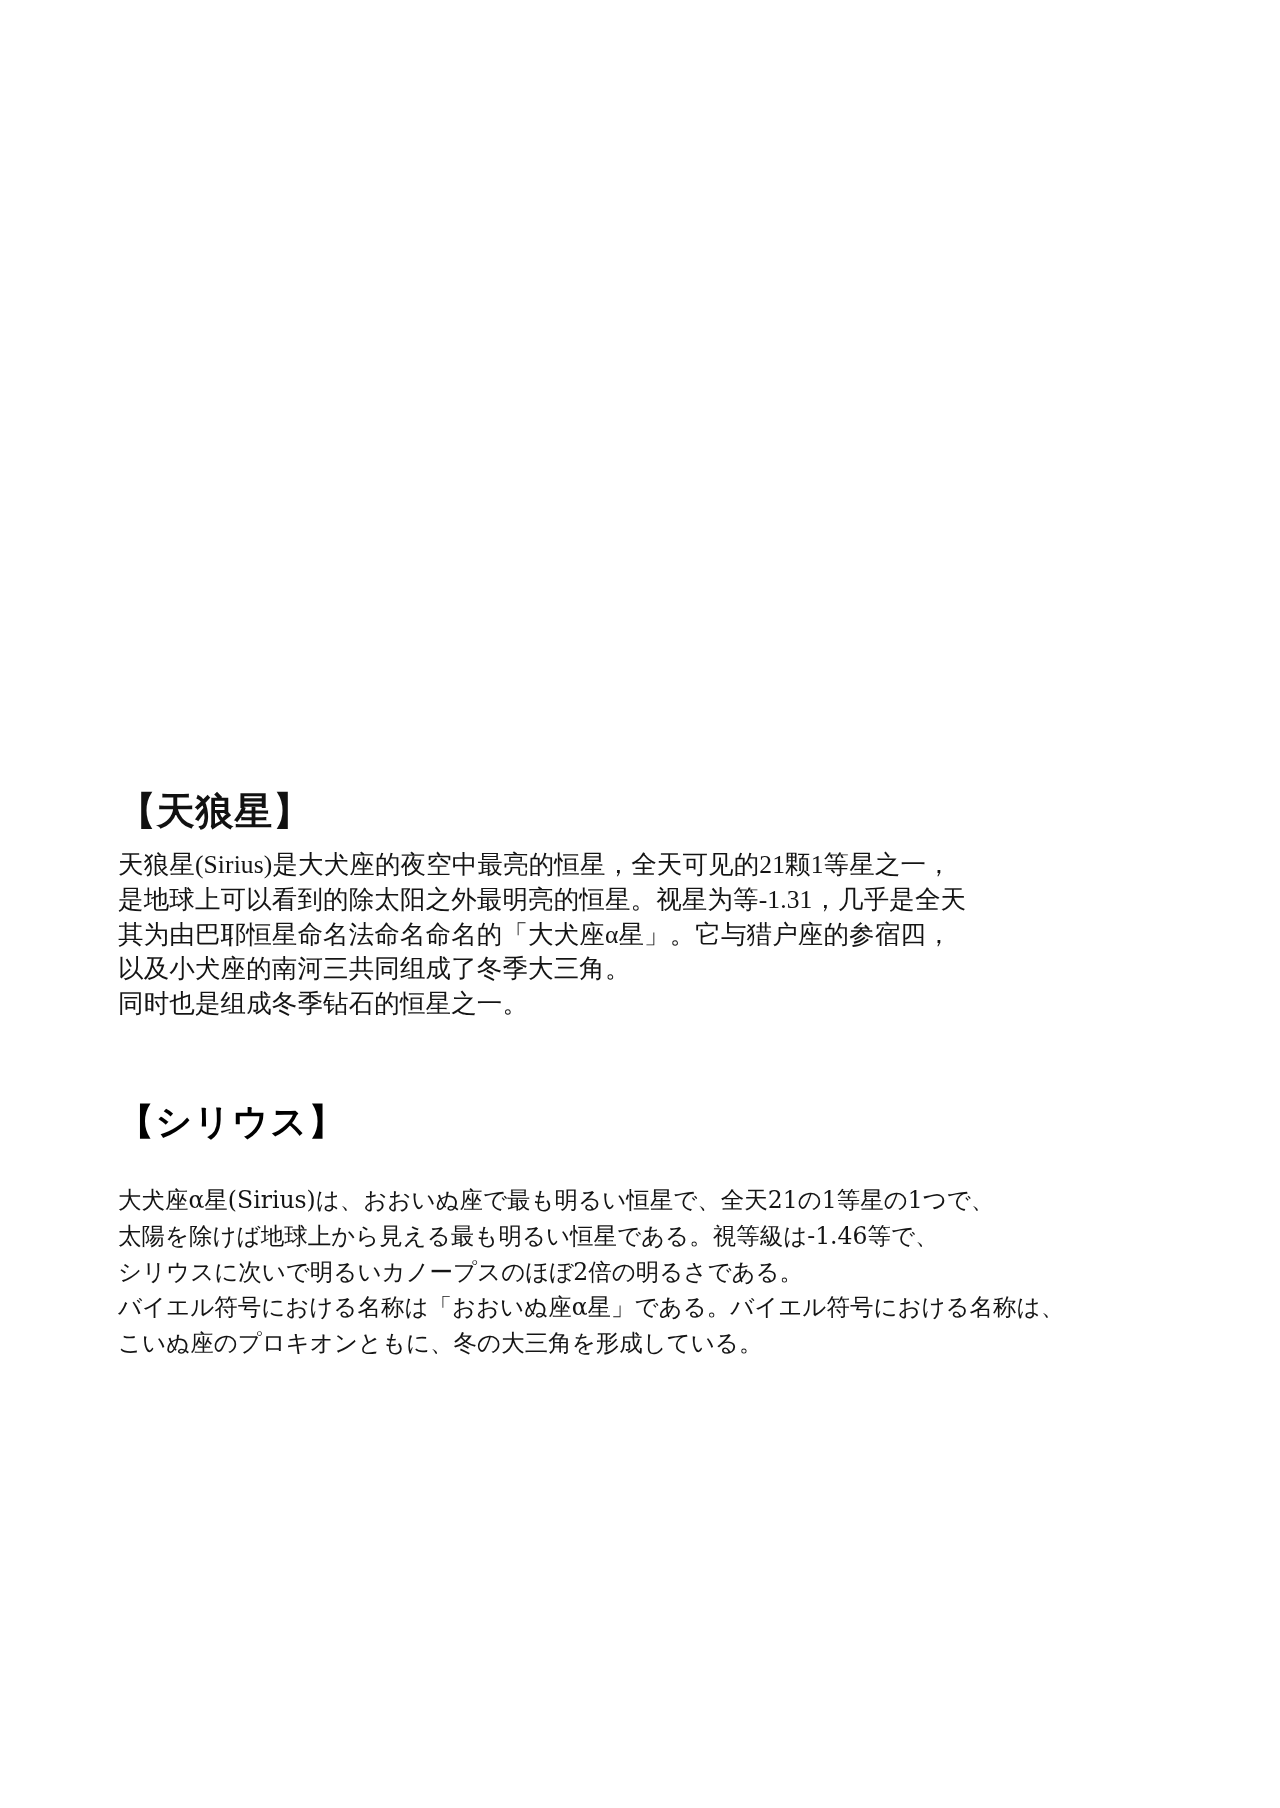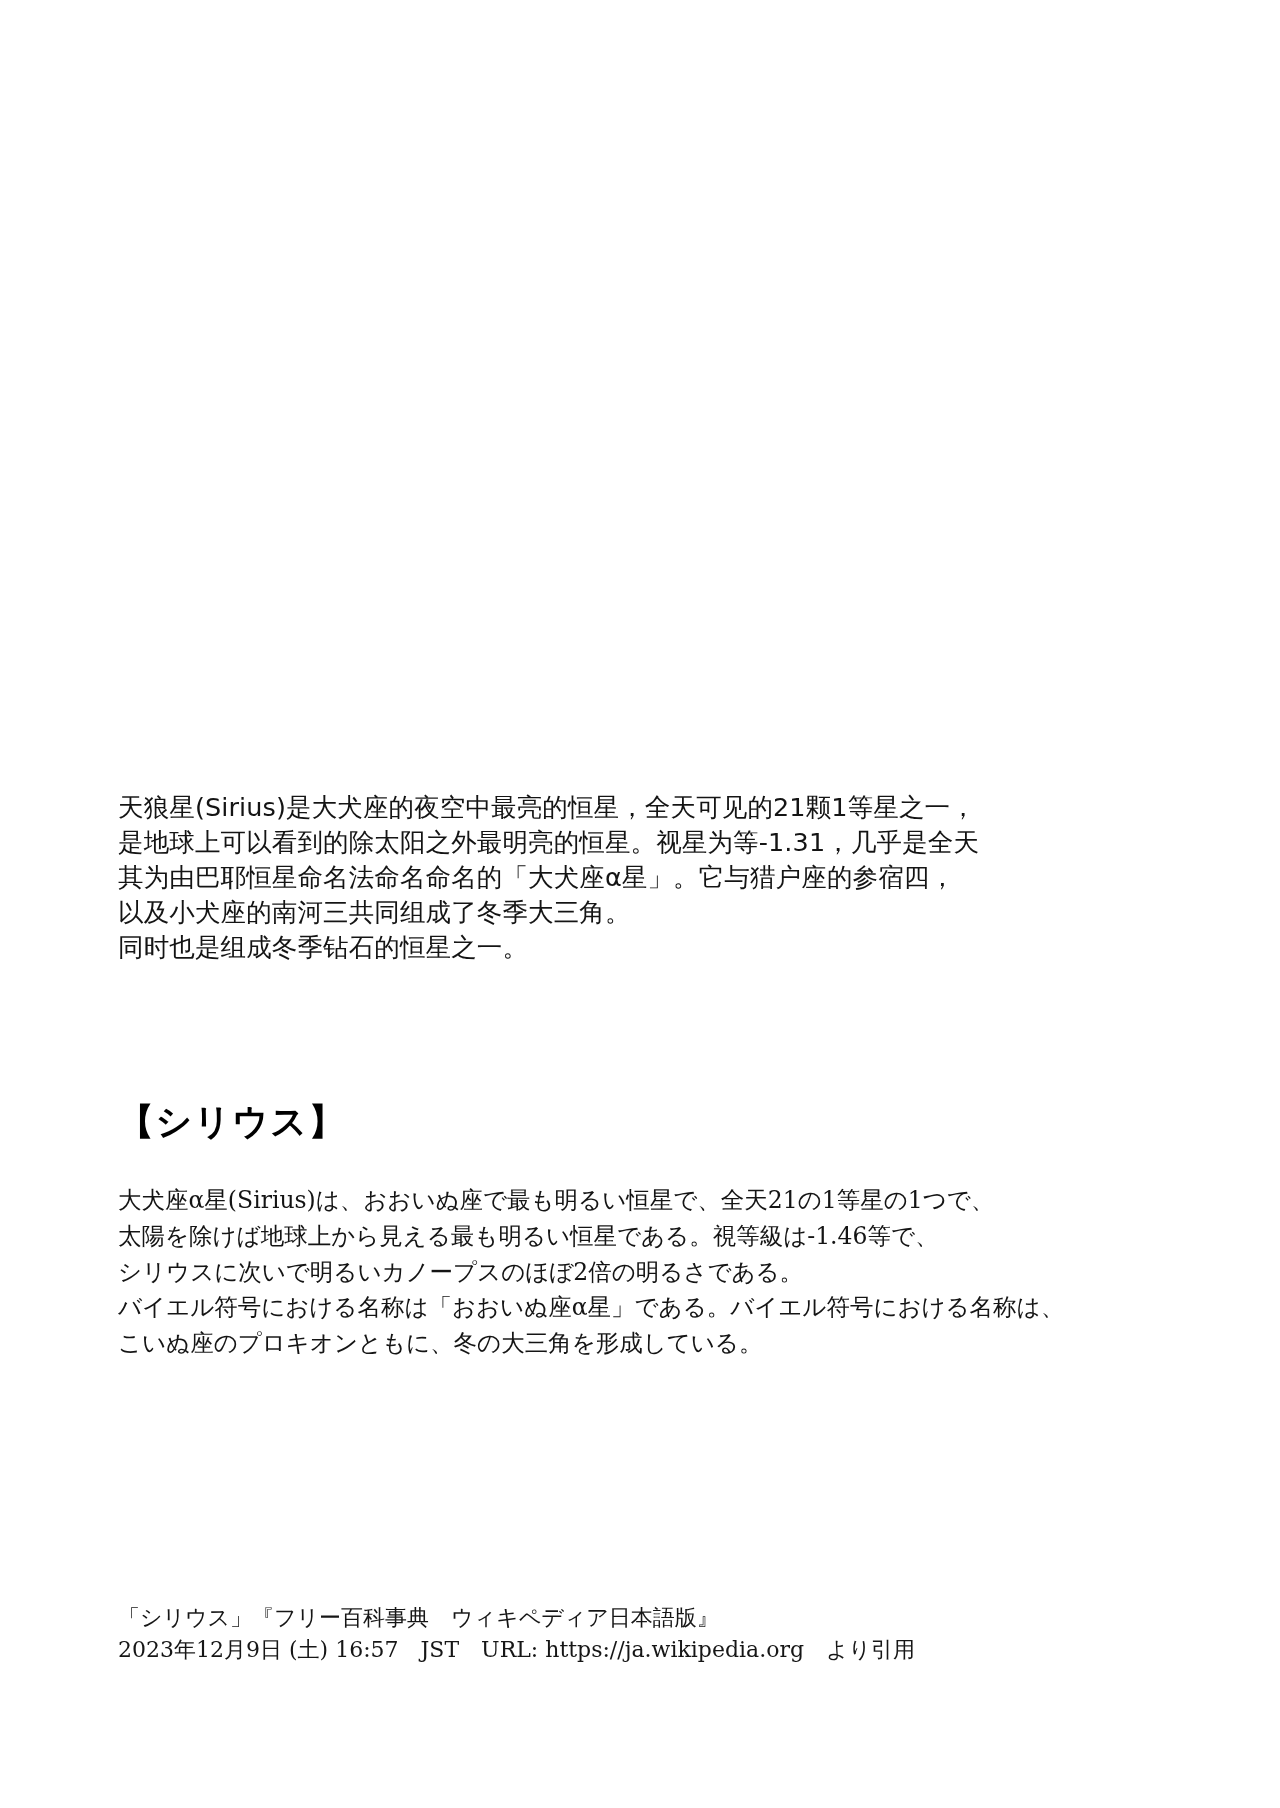--- a/index.html
+++ b/index.html
@@ -44,20 +44,21 @@
   .cn-body {
     font-family: "DejaVu Sans", "Liberation Sans", sans-serif;
     font-size: 25.5px;
     line-height: 1.37;
     color: #141414;
     letter-spacing: 0.005em;
   }
   .cn-body .line {
     white-space: pre;
     display: block;
+    font-family: Liberation Serif, serif;
   }
 
   
   .jp-block {
     position: absolute;
     left: 118px;
     top: 1100px;
     width: 1040px;
   }
   .jp-heading {
@@ -95,38 +96,35 @@
     white-space: pre;
     display: block;
   }
 </style>
 </head>
 <body>
 
 <div class="page">
 
   <section class="cn-block">
+    <h1 class="cn-heading">【天狼星】</h1>
     <div class="cn-body">
       <span class="line">天狼星(Sirius)是大犬座的夜空中最亮的恒星，全天可见的21颗1等星之一，</span>
       <span class="line">是地球上可以看到的除太阳之外最明亮的恒星。视星为等-1.31，几乎是全天</span>
       <span class="line">其为由巴耶恒星命名法命名命名的「大犬座α星」。它与猎户座的参宿四，</span>
       <span class="line">以及小犬座的南河三共同组成了冬季大三角。</span>
       <span class="line">同时也是组成冬季钻石的恒星之一。</span>
     </div>
   </section>
 
   <section class="jp-block">
     <h1 class="jp-heading">【シリウス】</h1>
     <div class="jp-body">
       <span class="line">大犬座α星(Sirius)は、おおいぬ座で最も明るい恒星で、全天21の1等星の1つで、</span>
       <span class="line">太陽を除けば地球上から見える最も明るい恒星である。視等級は-1.46等で、</span>
       <span class="line">シリウスに次いで明るいカノープスのほぼ2倍の明るさである。</span>
       <span class="line">バイエル符号における名称は「おおいぬ座α星」である。バイエル符号における名称は、</span>
       <span class="line">こいぬ座のプロキオンともに、冬の大三角を形成している。</span>
     </div>
   </section>
 
-  <footer class="citation">
-    <span class="line">「シリウス」『フリー百科事典　ウィキペディア日本語版』</span>
-    <span class="line">2023年12月9日 (土) 16:57　JST　URL: https://ja.wikipedia.org　より引用</span>
-  </footer>
 
 </div>
 
 </body></html>

